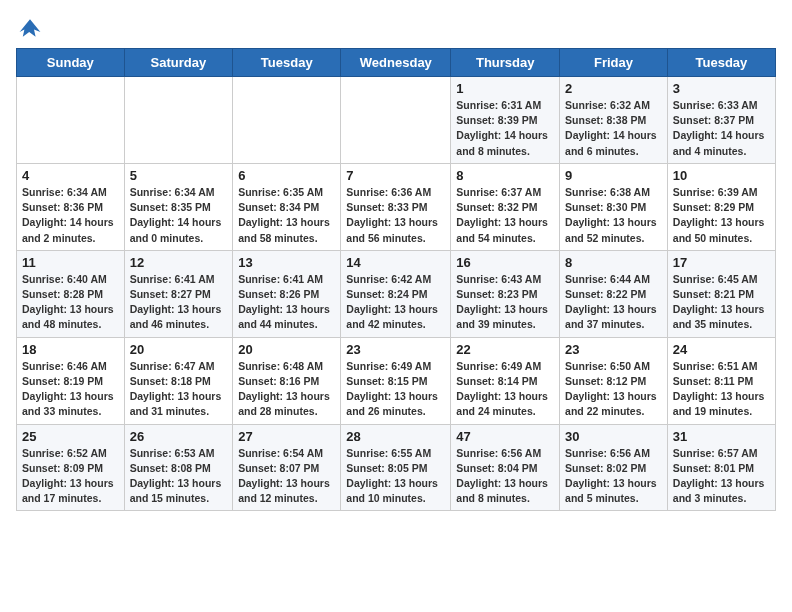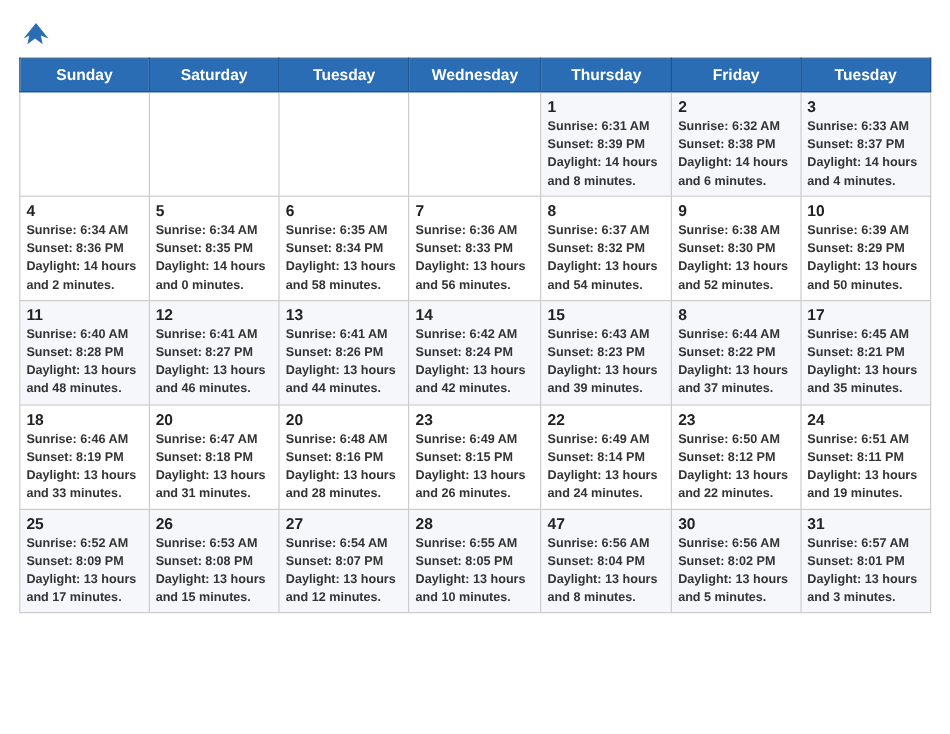--- a/index.html
+++ b/index.html
@@ -191,21 +191,21 @@
         </td>
         <td>
           <span class="day-number">13</span>
           <div class="day-info">Sunrise: 6:41 AM<br>Sunset: 8:26 PM<br>Daylight: 13 hours<br>and 44 minutes.</div>
         </td>
         <td>
           <span class="day-number">14</span>
           <div class="day-info">Sunrise: 6:42 AM<br>Sunset: 8:24 PM<br>Daylight: 13 hours<br>and 42 minutes.</div>
         </td>
         <td>
-          <span class="day-number">15</span>
+          <span class="day-number">16</span>
           <div class="day-info">Sunrise: 6:43 AM<br>Sunset: 8:23 PM<br>Daylight: 13 hours<br>and 39 minutes.</div>
         </td>
         <td>
           <span class="day-number">8</span>
           <div class="day-info">Sunrise: 6:44 AM<br>Sunset: 8:22 PM<br>Daylight: 13 hours<br>and 37 minutes.</div>
         </td>
         <td>
           <span class="day-number">17</span>
           <div class="day-info">Sunrise: 6:45 AM<br>Sunset: 8:21 PM<br>Daylight: 13 hours<br>and 35 minutes.</div>
         </td>

